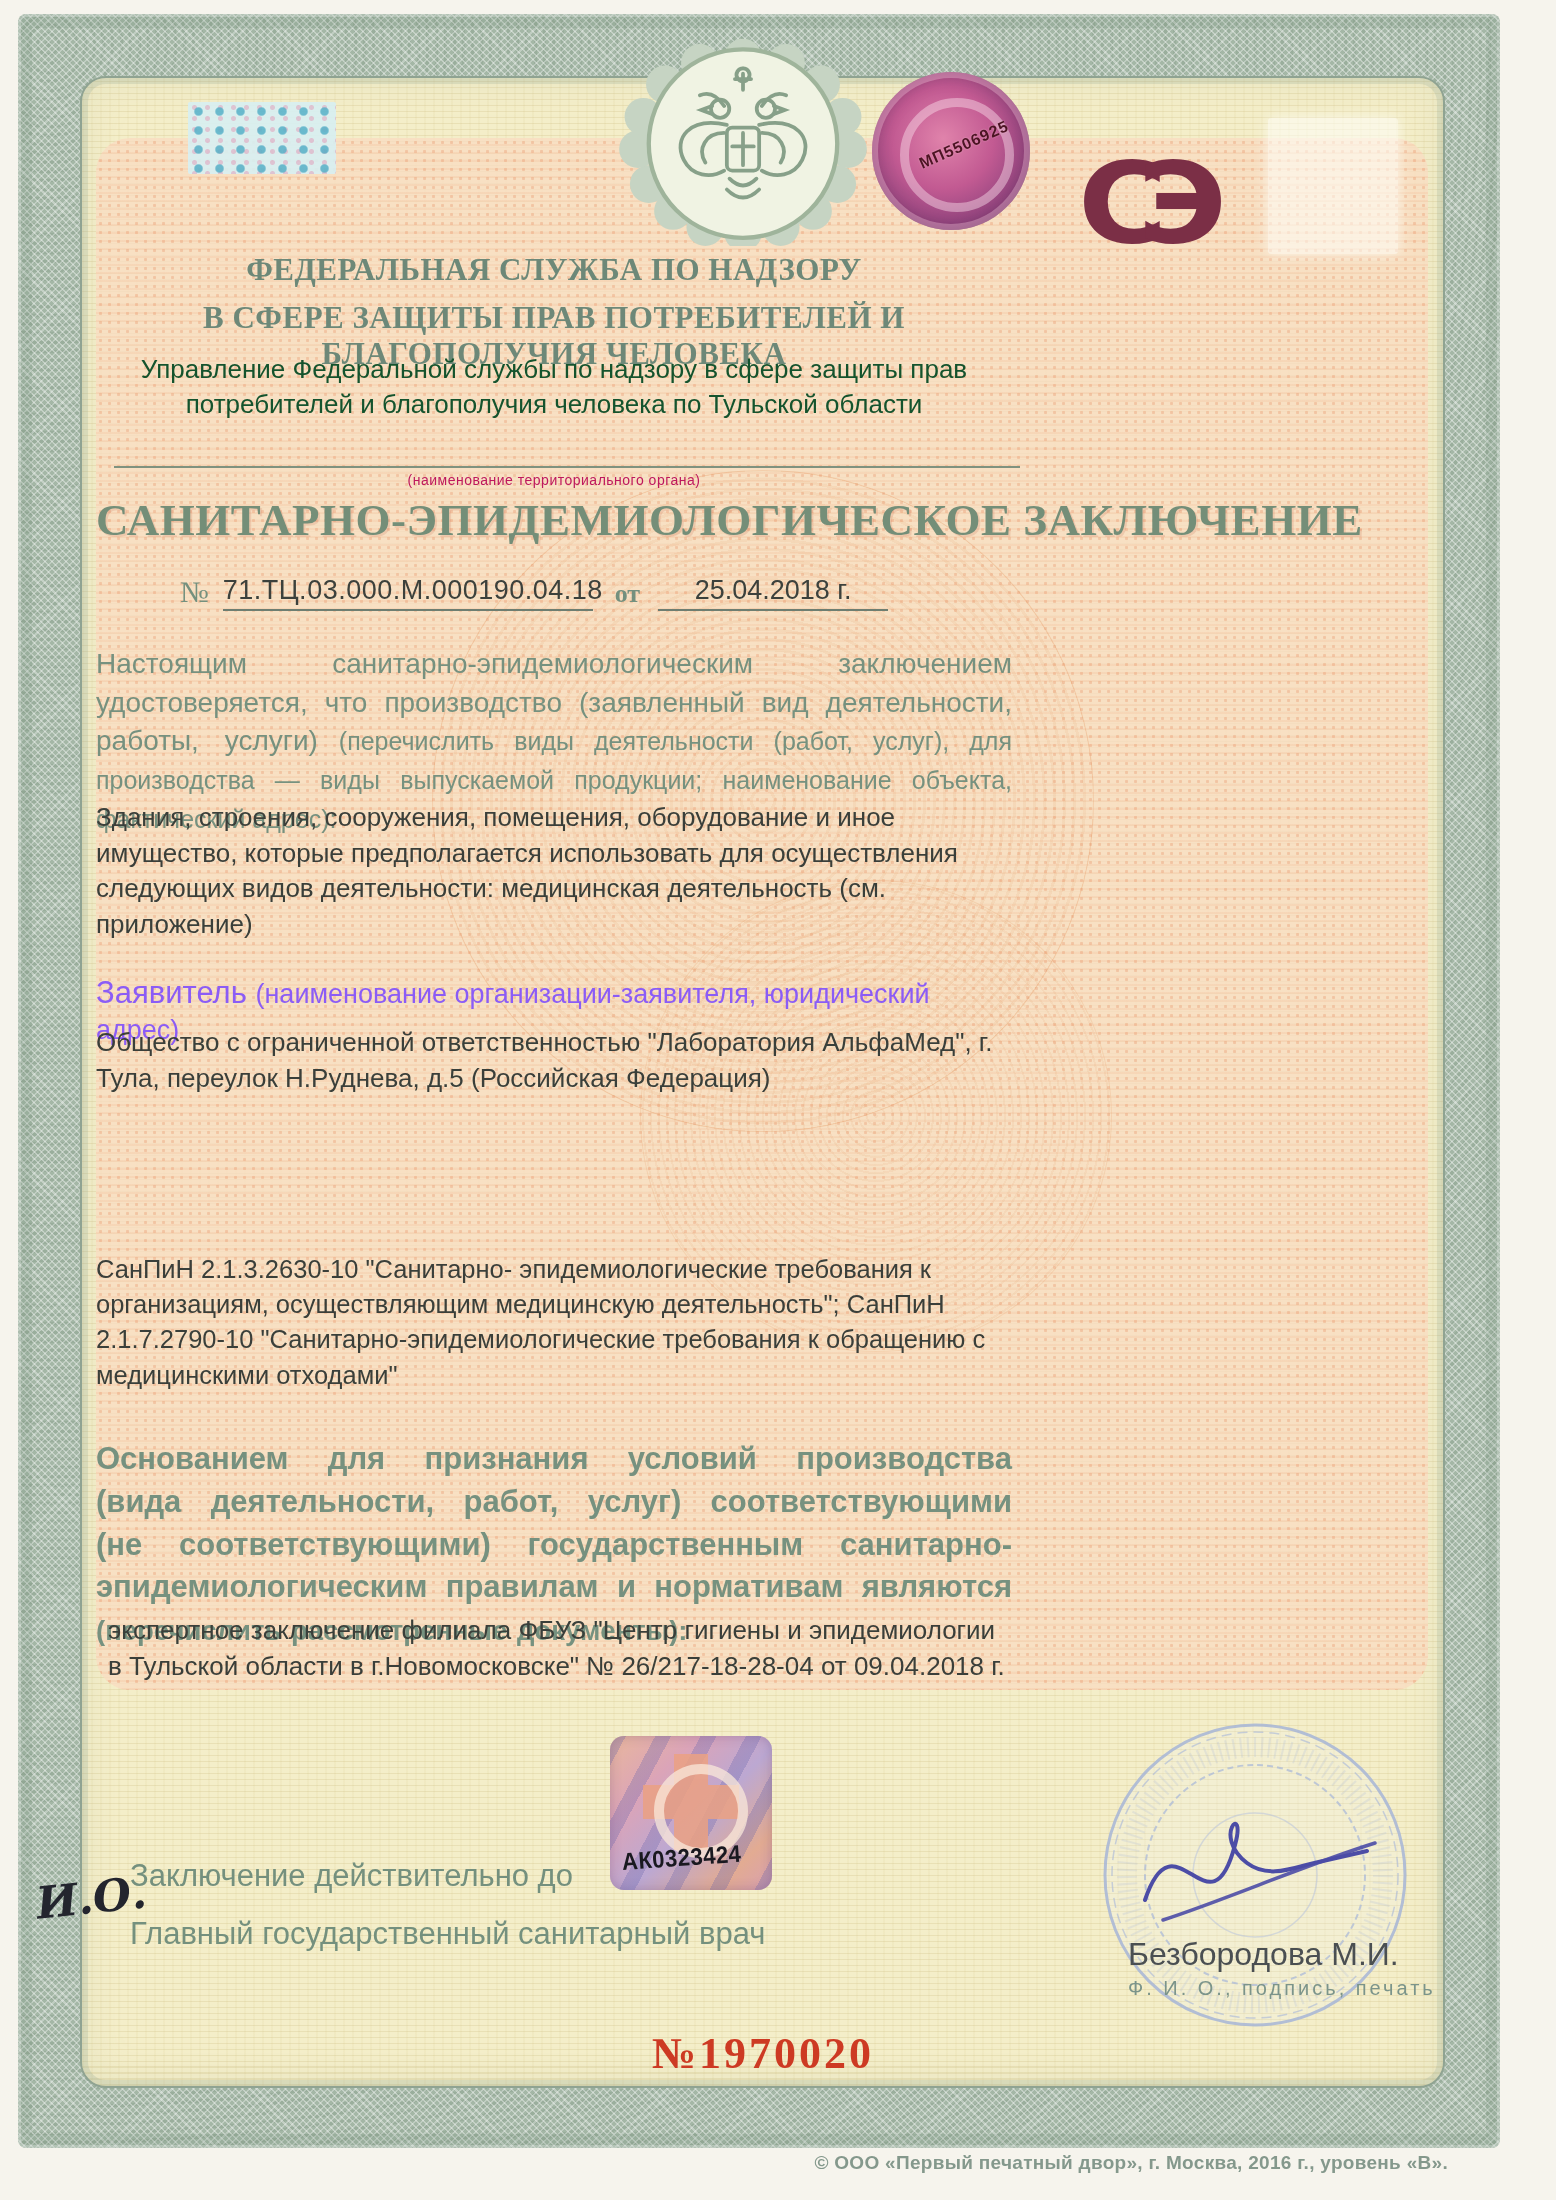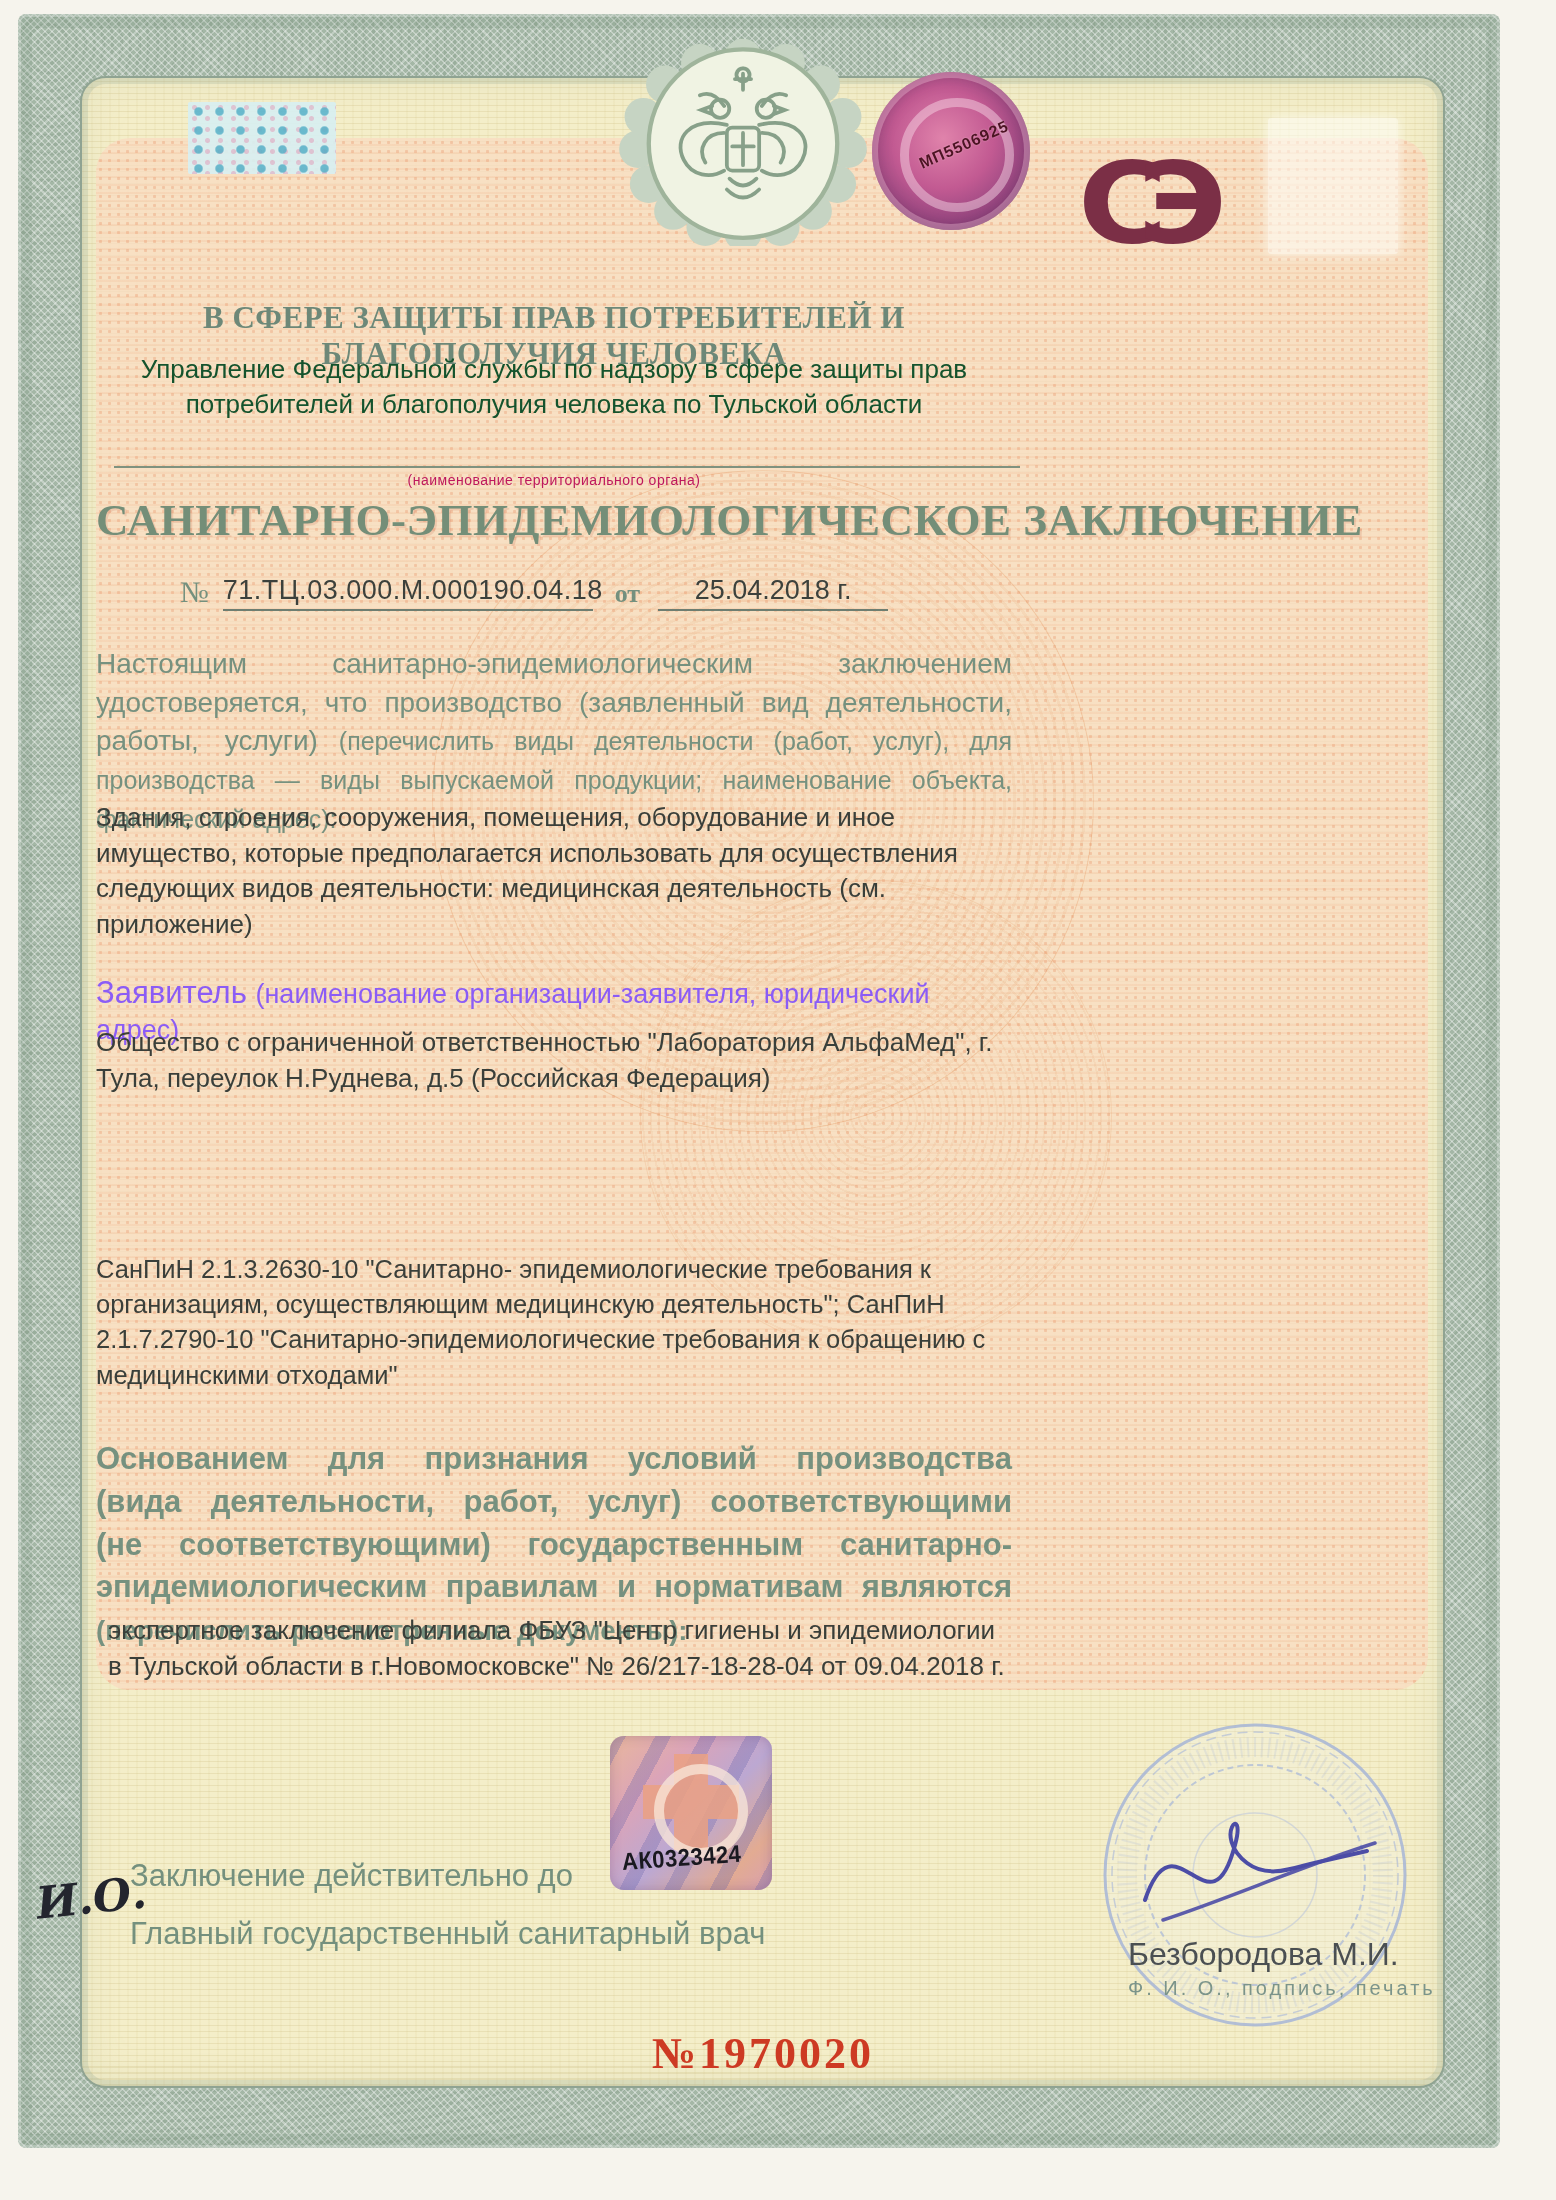--- a/index.html
+++ b/index.html
@@ -234,20 +234,21 @@
   </svg>
 
   <div class="holo-top">
     <div class="ring"></div>
     <span class="num">МП5506925</span>
   </div>
 
   <div class="se-logo">СЭ</div>
   <div class="white-square"></div>
 
+  <div class="abs col center serifhead svc1">ФЕДЕРАЛЬНАЯ СЛУЖБА ПО НАДЗОРУ</div>
   <div class="abs col center serifhead svc2">В СФЕРЕ ЗАЩИТЫ ПРАВ ПОТРЕБИТЕЛЕЙ И БЛАГОПОЛУЧИЯ  ЧЕЛОВЕКА</div>
   <div class="abs col center dept">Управление Федеральной службы по надзору в сфере защиты прав потребителей и благополучия человека по Тульской области</div>
   <div class="abs rule"></div>
   <div class="abs col center rule-cap">(наименование территориального органа)</div>
 
   <div class="abs col center serifhead doc-title">САНИТАРНО-ЭПИДЕМИОЛОГИЧЕСКОЕ ЗАКЛЮЧЕНИЕ</div>
   <div class="abs num-row">
     <span class="lbl">№</span>
     <span class="field f-number">71.ТЦ.03.000.М.000190.04.18</span>
     <span class="ot serifhead">от</span>
@@ -296,14 +297,15 @@
     <g stroke="#4c4da6" fill="none" stroke-linecap="round">
       <path d="M70 185 C100 95 135 225 160 130 C172 86 136 120 172 148 C196 166 224 150 248 146 L292 136" stroke-width="4"></path>
       <path d="M88 205 C150 185 230 150 300 128" stroke-width="3.5" opacity=".9"></path>
     </g>
   </svg>
 
   <div class="abs signer-name">Безбородова М.И.</div>
   <div class="abs signer-cap">Ф. И. О., подпись, печать</div>
 
   <div class="abs blank-number">№1970020</div>
+  <div class="abs print-credit">© ООО «Первый печатный двор»,  г. Москва,  2016 г., уровень «В».</div>
 
 </div>
 
 </body></html>

